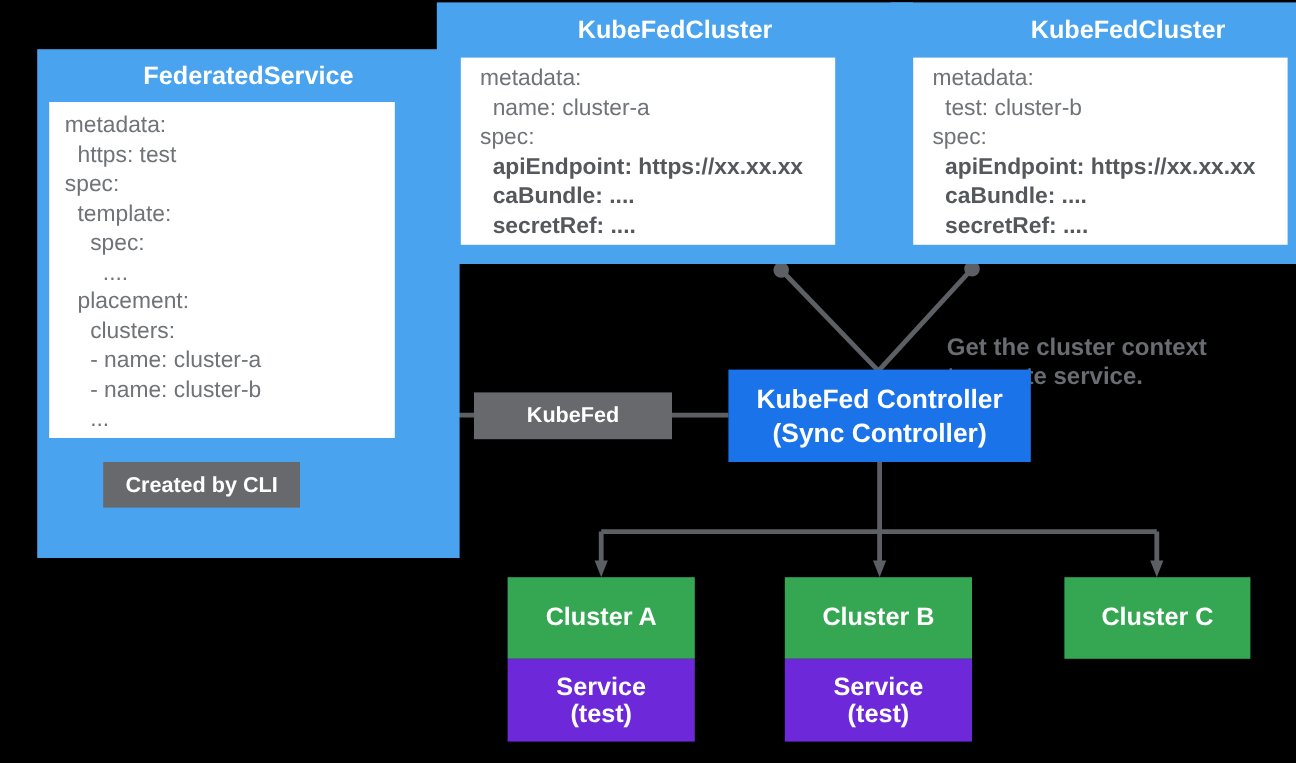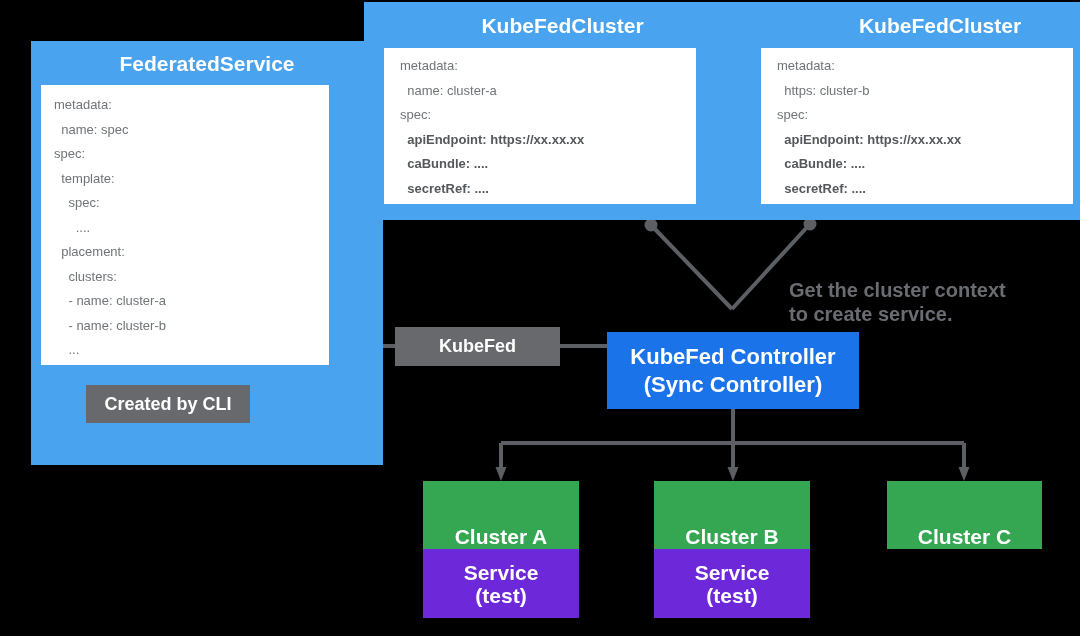--- a/index.html
+++ b/index.html
@@ -8,60 +8,60 @@
     overflow:hidden; font-family:"Liberation Sans", sans-serif;
   }
   .abs { position:absolute; }
   
   .specbox { position:absolute; background:#49A3EE;padding-left:46px; }
   .specbox .title {
     position:absolute; left:0; right:0; top:0; color:#FFFFFF; font-weight:bold;
     text-align:center;
   }
   .specbox .inner { position:absolute; background:#FFFFFF; }
-  .yaml-line { color:#707478; font-size:13px; line-height:24.5px; white-space:pre; }
+  .yaml-line { color:#707478; font-size:19px; line-height:24.5px; white-space:pre; }
   .yaml-line.bold { font-weight:bold; color:#54585C; }
 
   
   #fedbox { left:31px; top:41px; width:306px; height:424px; }
   #fedbox .title { height:44px; line-height:46px; font-size:21px; }
   #fedbox .inner { left:10px; top:44px; width:288px; height:280px; padding:8px 0 0 13px; box-sizing:border-box; }
 
   
   #kfc-a { left:364px; top:2px; width:351px; height:218px; }
   #kfc-b { left:742px; top:2px; width:350px; height:218px; }
   .kfc .title { height:45px; line-height:48px; font-size:21px; }
   .kfc .inner { left:20px; top:46px; width:312px; height:156px; padding:6px 0 0 16px; box-sizing:border-box; }
   #kfc-b .inner { left:19px; }
 
   
   #controller {
     left:607px; top:308px; width:252px; height:77px; background:#1A73E8;
     display:flex; flex-direction:column; align-items:center; justify-content:center;
-    color:#FFFFFF; font-weight:bold; font-size:22px; line-height:28px; text-align:center;margin-top:24px;
+    color:#FFFFFF; font-weight:bold; font-size:22px; line-height:28px; text-align:center;
   }
 
   
   .graybox {
     position:absolute; background:#67696D; color:#FFFFFF; font-weight:bold;
     display:flex; align-items:center; justify-content:center; font-size:18px;
   }
   #watches { left:395px; top:327px; width:165px; height:39px; }
   #cli     { left:86px;  top:385px; width:164px; height:38px; }
 
   
   #annotation {
     left:789px; top:254px; color:#696D71; font-weight:bold; font-size:20px;
     line-height:24px; white-space:nowrap;margin-top:24px;
   }
 
   
   .cluster { position:absolute; }
   .cluster .green {
-    background:#35A753; height:68px; display:flex; align-items:flex-end; justify-content:center;
+    background:#35A753; height:68px; display:flex; align-items:center; justify-content:center;
     color:#FFFFFF; font-weight:bold; font-size:21px;
   }
   .cluster .blue {
     background:#6d28d9; height:69px; display:flex; flex-direction:column;
     align-items:center; justify-content:center;
     color:#FFFFFF; font-weight:bold; font-size:21px; line-height:23px; text-align:center;
   }
   #cluster-a { left:423px; top:481px; width:156px; }
   #cluster-b { left:654px; top:481px; width:156px; }
   #cluster-c { left:887px; top:481px; width:155px;border-radius:32px; }
@@ -90,21 +90,21 @@
       <polygon points="495.5,467 506.5,467 501,481"></polygon>
       <polygon points="727.5,467 738.5,467 733,481"></polygon>
       <polygon points="958.5,467 969.5,467 964,481"></polygon>
     </g>
   </svg>
 
   <div id="fedbox" class="specbox">
     <div class="title">FederatedService</div>
     <div class="inner">
       <div class="yaml-line">metadata:</div>
-      <div class="yaml-line">  name: spec</div>
+      <div class="yaml-line">  https: test</div>
       <div class="yaml-line">spec:</div>
       <div class="yaml-line">  template:</div>
       <div class="yaml-line">    spec:</div>
       <div class="yaml-line">      ....</div>
       <div class="yaml-line">  placement:</div>
       <div class="yaml-line">    clusters:</div>
       <div class="yaml-line">    - name: cluster-a</div>
       <div class="yaml-line">    - name: cluster-b</div>
       <div class="yaml-line">    ...</div>
     </div>
@@ -119,21 +119,21 @@
       <div class="yaml-line bold">  apiEndpoint: https://xx.xx.xx</div>
       <div class="yaml-line bold">  caBundle: ....</div>
       <div class="yaml-line bold">  secretRef: ....</div>
     </div>
   </div>
 
   <div id="kfc-b" class="specbox kfc">
     <div class="title">KubeFedCluster</div>
     <div class="inner">
       <div class="yaml-line">metadata:</div>
-      <div class="yaml-line">  https: cluster-b</div>
+      <div class="yaml-line">  test: cluster-b</div>
       <div class="yaml-line">spec:</div>
       <div class="yaml-line bold">  apiEndpoint: https://xx.xx.xx</div>
       <div class="yaml-line bold">  caBundle: ....</div>
       <div class="yaml-line bold">  secretRef: ....</div>
     </div>
   </div>
 
   <div id="annotation" class="abs">
     <div>Get the cluster context</div>
     <div>to create service.</div>

